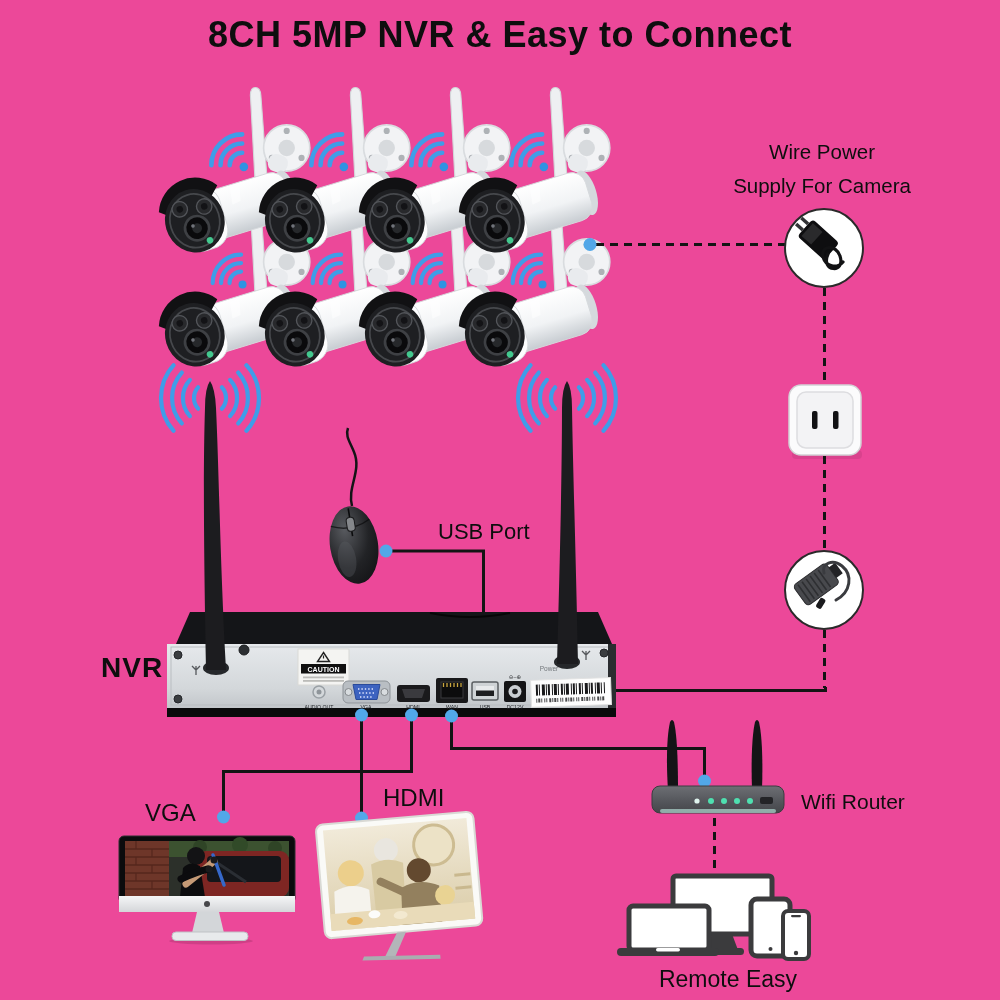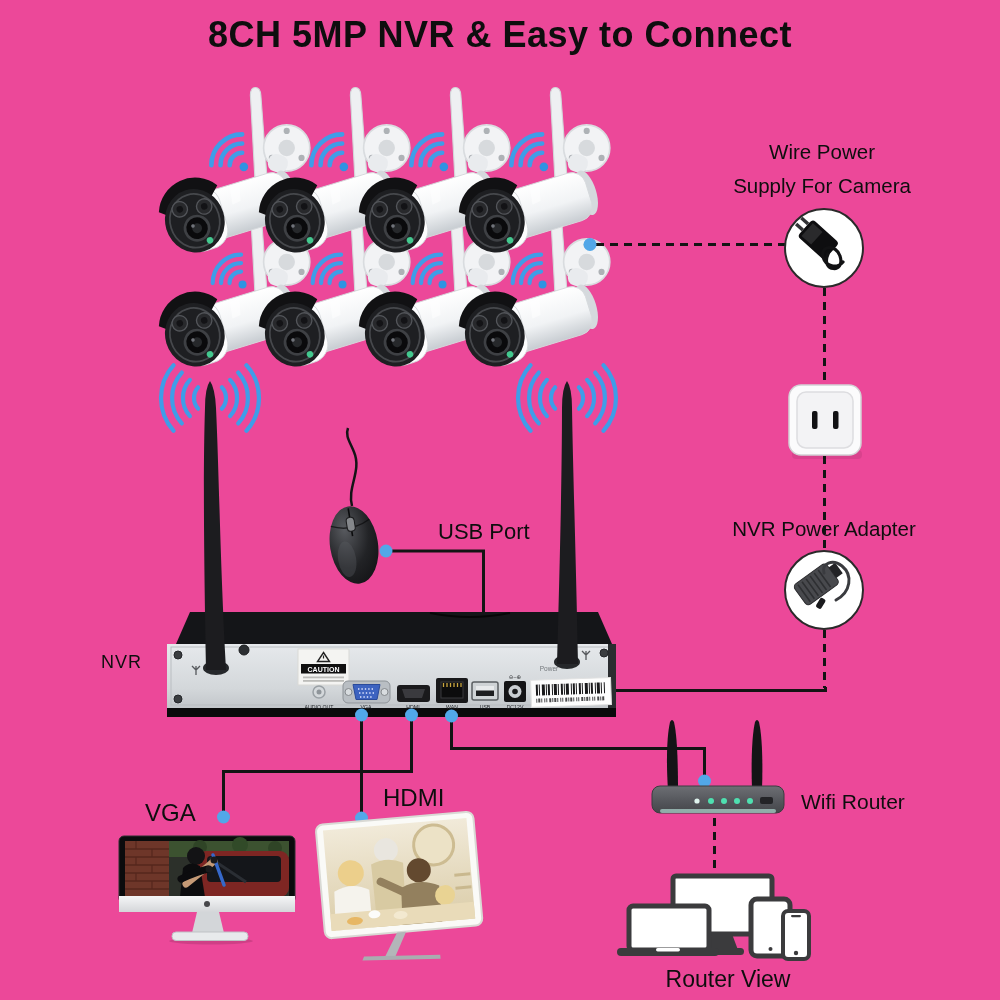--- a/index.html
+++ b/index.html
@@ -5,21 +5,21 @@
   html,body{margin:0;padding:0;background:#fff;}
   #stage{position:relative;width:1000px;height:1000px;background:#ec4899;overflow:hidden;
          font-family:"Liberation Sans",sans-serif;color:#0d0d0d;}
   #art{position:absolute;left:0;top:0;}
   .lbl{position:absolute;white-space:nowrap;color:#0e0e0e;}
   #title{left:0;right:0;top:14px;font-size:36px;font-weight:bold;text-align:center;letter-spacing:.5px;}
   #wire1{left:700px;width:244px;top:140px;font-size:20.5px;text-align:center;}
   #wire2{left:700px;width:244px;top:174px;font-size:20.5px;text-align:center;}
   #nvrpa{left:702px;width:244px;top:517px;font-size:20.5px;text-align:center;}
   #usbport{left:397px;top:519px;font-size:22px;margin-left:41px;}
-  #nvrlbl{left:101px;top:652px;font-size:18px;font-weight:normal;letter-spacing:1px;}
+  #nvrlbl{left:101px;top:652px;font-size:28px;font-weight:bold;letter-spacing:1px;}
   #vgalbl{left:145px;top:799px;font-size:24px;}
   #hdmilbl{left:383px;top:784px;font-size:24px;}
   #routerlbl{left:801px;top:790px;font-size:21px;}
   #remotelbl{left:648px;width:160px;top:966px;font-size:23px;text-align:center;}
   svg text{font-family:"Liberation Sans",sans-serif;}
 </style>
 </head>
 <body>
 
 <div id="stage">
@@ -368,21 +368,20 @@
       <rect x="783" y="911" width="26" height="48" rx="5" fill="#ffffff" stroke="#3b3b3d" stroke-width="4"></rect>
       <rect x="791" y="915" width="10" height="2.2" rx="1.1" fill="#3b3b3d"></rect>
       <circle cx="796" cy="953" r="2.2" fill="#3b3b3d"></circle>
     </g>
   </g>
 </svg>
 
 <div class="lbl" id="title">8CH 5MP NVR &amp; Easy to Connect</div>
 <div class="lbl" id="wire1">Wire Power</div>
 <div class="lbl" id="wire2">Supply For Camera</div>
-<div class="lbl" id="nvrpa">NVR Power Adapter</div>
 <div class="lbl" id="usbport">USB Port</div>
 <div class="lbl" id="nvrlbl">NVR</div>
 <div class="lbl" id="vgalbl">VGA</div>
 <div class="lbl" id="hdmilbl">HDMI</div>
 <div class="lbl" id="routerlbl">Wifi Router</div>
-<div class="lbl" id="remotelbl">Router View</div>
+<div class="lbl" id="remotelbl">Remote Easy</div>
 
 </div>
 
 </body></html>

